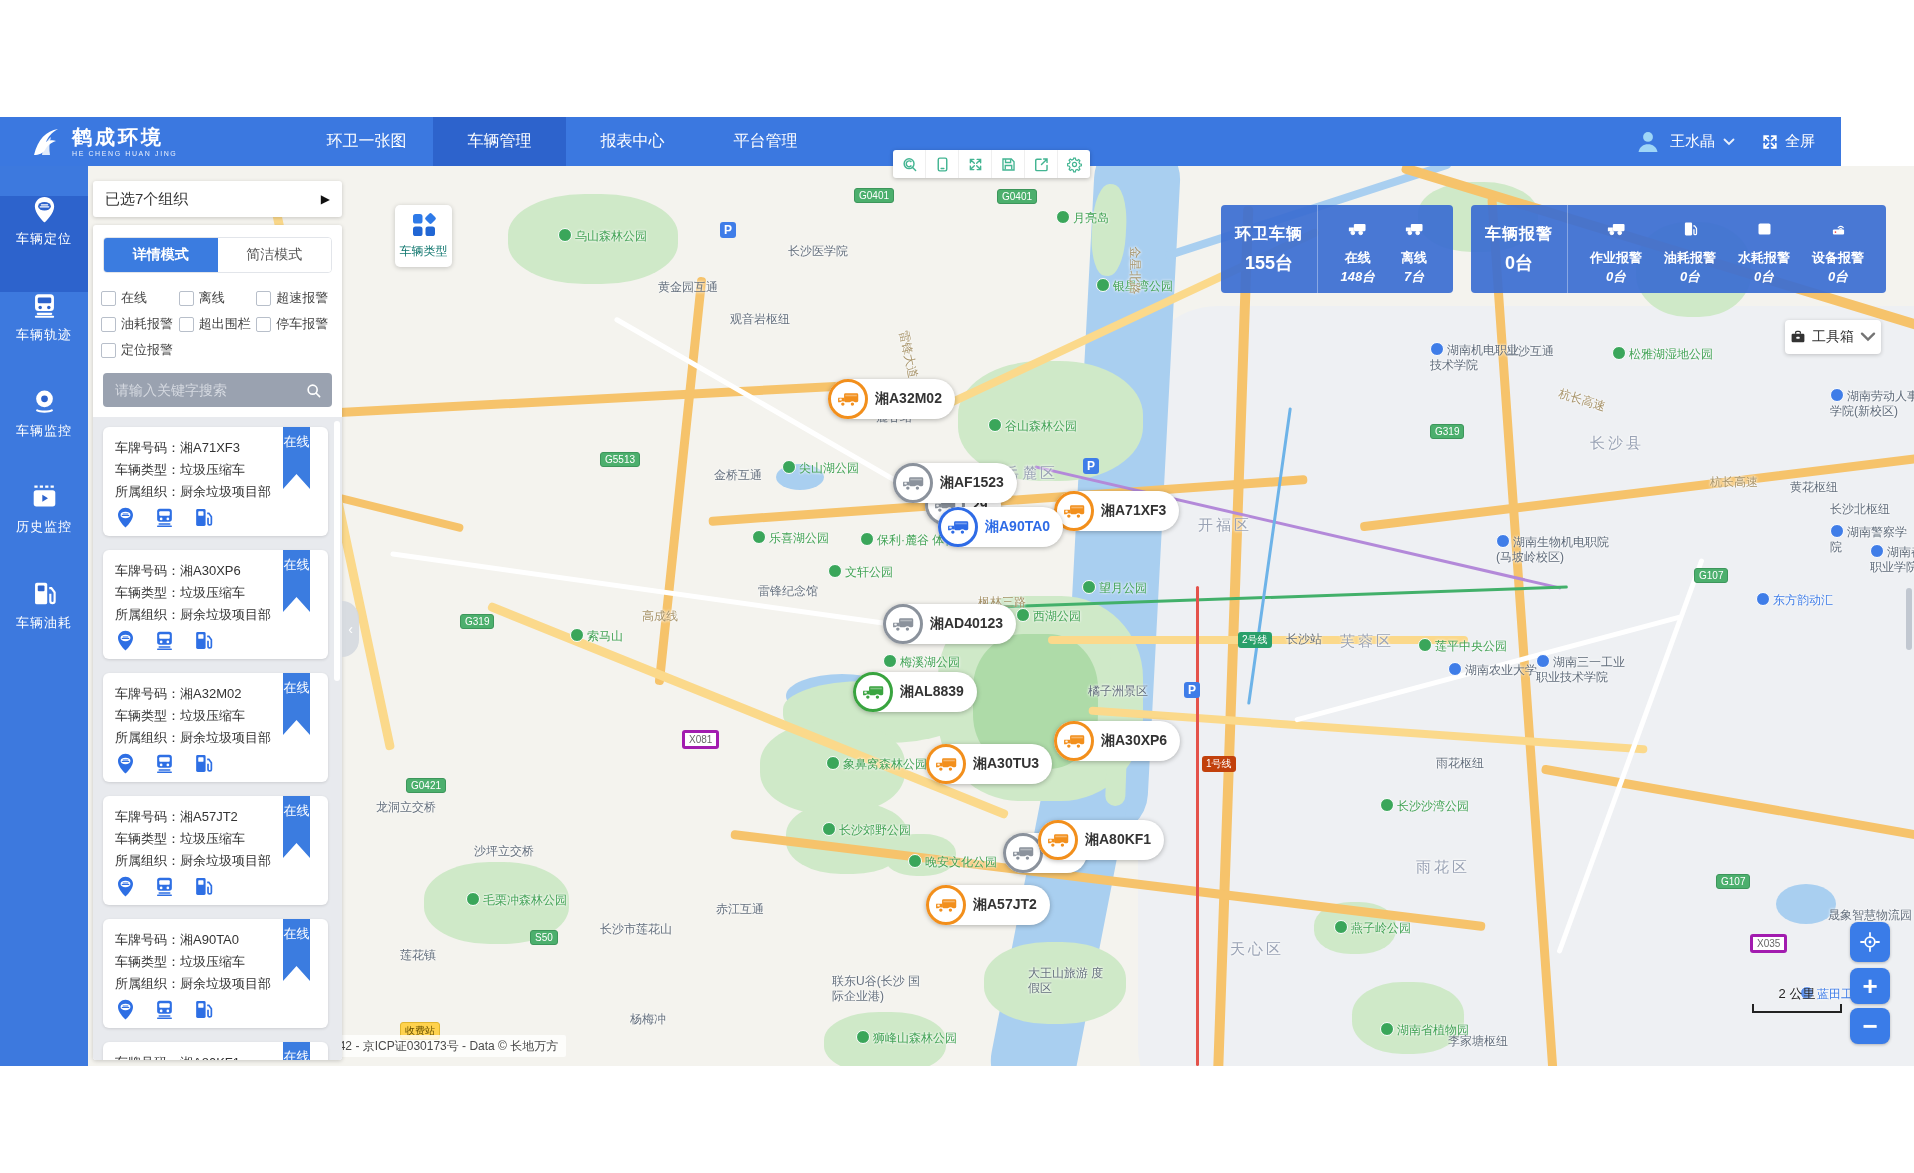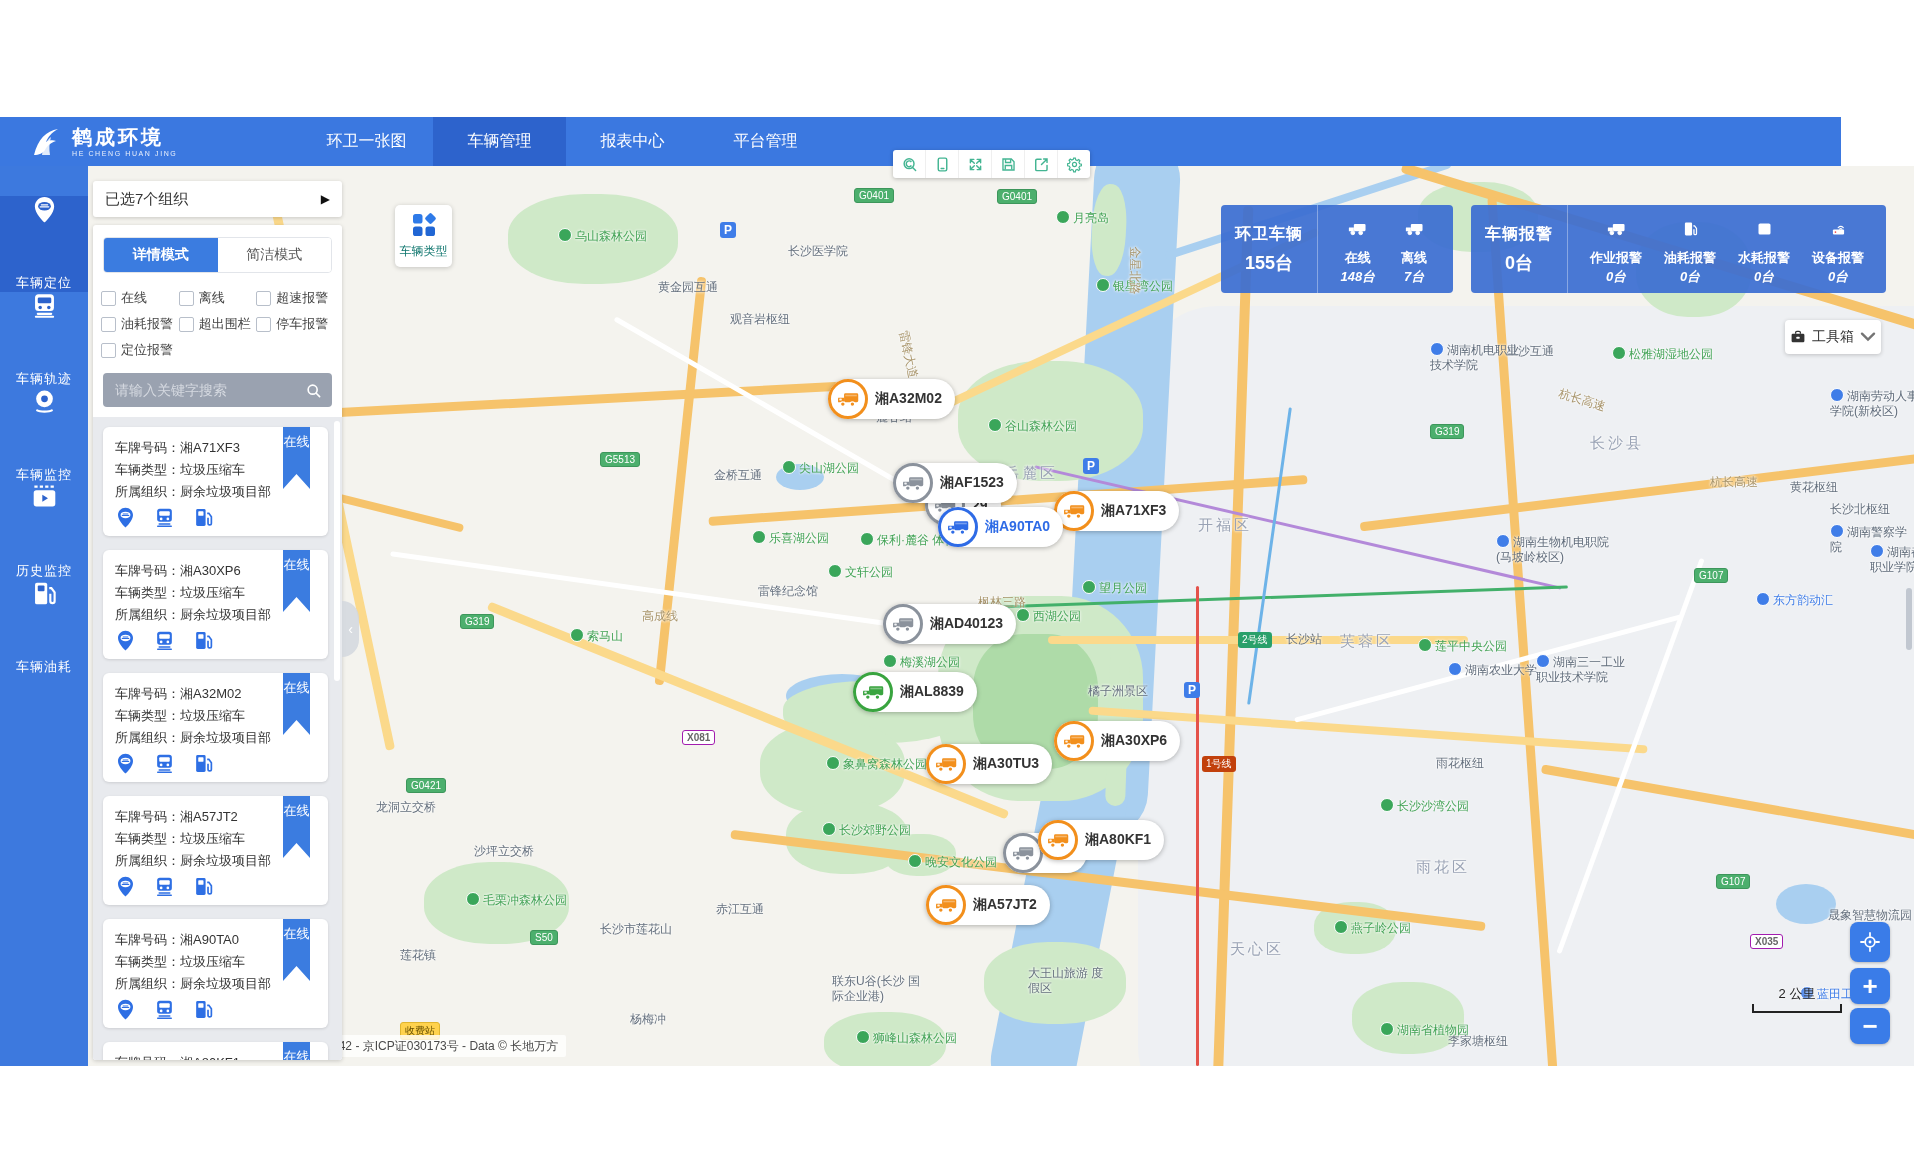--- a/index.html
+++ b/index.html
@@ -20,21 +20,21 @@
   .nav-item.active{background:#2d63cc;}
   .hdr-right{margin-left:auto;display:flex;align-items:center;gap:26px;padding-right:26px;color:#fff;}
   .user{display:flex;align-items:center;gap:8px;font-size:15px;cursor:pointer;}
   .avatar{width:28px;height:28px;color:#9fd6f7;}
   .chev{width:12px;height:8px;opacity:.9;}
   .fullscreen{display:flex;align-items:center;gap:6px;font-size:15px;cursor:pointer;}
   .fs-ic{width:18px;height:18px;}
 
   
   #rail{position:absolute;left:0;top:166px;width:88px;height:900px;background:#3d79de;padding-top:30px;box-sizing:border-box;z-index:44;}
-  .rail-item{height:96px;display:flex;flex-direction:column;align-items:center;justify-content:space-between;color:#fff;cursor:pointer;}
+  .rail-item{height:96px;display:flex;flex-direction:column;align-items:center;justify-content:flex-start;color:#fff;cursor:pointer;}
   .rail-item.active{background:#2d63cc;}
   .rail-ic{width:27px;height:27px;color:#fff;--ct:#2d63cc;}
   .rail-label{font-size:13px;margin-top:7px;letter-spacing:1px;}
 
   
   #map{position:absolute;left:88px;top:166px;width:1826px;height:900px;background:#f4f3ee;overflow:hidden;z-index:1;cursor:grab;}
   .urban{position:absolute;left:1050px;top:140px;width:900px;height:820px;background:#eef0f3;border-radius:80px;}
   .water{position:absolute;background:#a9cff0;}
   .park{position:absolute;background:#cfe9c8;border-radius:45%;}
   .park.d{background:#aedba8;}
@@ -47,21 +47,21 @@
   .map-label.k-park::before,.map-label.k-school::before,.map-label.k-blue-poi::before{content:"";display:inline-block;width:12px;height:12px;border-radius:50%;margin-right:3px;vertical-align:-2px;}
   .map-label.k-park::before{background:#3aa65a;border:1.5px solid #fff;}
   .map-label.k-school{color:#5f6b7a;white-space:normal;line-height:1.25;}
   .map-label.k-school::before,.map-label.k-blue-poi::before{background:#3f7de8;border:1.5px solid #fff;}
   .map-label.k-blue-poi{color:#3f7de8;}
   .map-label.k-district{color:#9aa3b5;font-size:15px;letter-spacing:3px;}
   .map-label.k-road{color:#a8946a;}
   .map-label.k-poi{white-space:normal;line-height:1.25;}
   .map-label.k-shield-g,.map-label.k-shield-w,.map-label.k-shield-y{font-size:10px;padding:1px 4px;border-radius:3px;text-shadow:none;}
   .map-label.k-shield-g{background:#4caf6d;color:#fff;border:1px solid #3d965b;}
-  .map-label.k-shield-w{background:#fff;color:#666;border:1px solid #a21caf;font-weight:bold;}
+  .map-label.k-shield-w{background:#fff;color:#666;border:3px solid #a21caf;}
   .map-label.k-shield-y{background:#ffd24d;color:#6b5200;border:1px solid #e0b52e;}
   .map-label.k-pbadge{background:#3f7de8;color:#fff;font-size:12px;font-weight:bold;width:16px;height:16px;border-radius:3px;text-align:center;line-height:16px;padding:0;text-shadow:none;}
   .map-label.k-line2{background:#29a06a;color:#fff;font-size:10px;padding:1px 4px;border-radius:3px;text-shadow:none;}
   .map-label.k-line1{background:#c2410c;color:#fff;font-size:10px;padding:1px 4px;border-radius:3px;text-shadow:none;}
 
   
   .marker{position:absolute;display:flex;align-items:center;height:40px;background:#fff;border-radius:22px;padding-right:13px;box-shadow:0 1px 5px rgba(0,0,0,.28);z-index:20;cursor:pointer;}
   .m-circle{flex:0 0 40px;width:40px;height:40px;border-radius:50%;background:#fff;box-sizing:border-box;border:3px solid #999;display:flex;align-items:center;justify-content:center;margin-right:7px;}
   .m-circle .ic{width:23px;height:17px;}
   .m-label{font-size:14px;font-weight:bold;color:#333;white-space:nowrap;}
@@ -479,20 +479,44 @@
         <div class="brand-name">鹤成环境</div>
         <div class="brand-sub">HE CHENG HUAN JING</div>
       </span>
     </div>
     <div id="nav">
       <div class="nav-item">环卫一张图</div>
         <div class="nav-item active">车辆管理</div>
         <div class="nav-item">报表中心</div>
         <div class="nav-item">平台管理</div>
     </div>
+    <div class="hdr-right">
+      <div class="user">
+        <span class="avatar ic">
+            <svg viewBox="0 0 20 20" fill="currentColor">
+              <circle cx="10" cy="6.4" r="3.5"></circle>
+              <path d="M3.2 17.2c.8-3.8 3.5-5.6 6.8-5.6s6 1.8 6.8 5.6z"></path>
+            </svg>
+          </span>
+        <span>王水晶</span>
+        <span class="chev ic">
+            <svg viewBox="0 0 12 8" fill="none" stroke="currentColor" stroke-width="1.8" stroke-linecap="round">
+              <path d="M1.5 1.5L6 6l4.5-4.5"></path>
+            </svg>
+          </span>
+      </div>
+      <div class="fullscreen">
+        <span class="fs-ic ic">
+            <svg viewBox="0 0 20 20" stroke="currentColor" stroke-width="1.8" fill="none" stroke-linecap="round">
+              <path d="M11.8 3.5h4.7v4.7M16.2 3.8l-4.6 4.6M8.2 16.5H3.5v-4.7M3.8 16.2l4.6-4.6M3.5 8.2V3.5h4.7M3.8 3.8l4.6 4.6M16.5 11.8v4.7h-4.7M16.2 16.2l-4.6-4.6"></path>
+            </svg>
+          </span>
+        <span>全屏</span>
+      </div>
+    </div>
   </div>
 
   <div id="rail">
     <div class="rail-item active">
         <span class="rail-ic ic">
           <svg viewBox="0 0 24 28">
             <path d="M12 1C6.5 1 2 5.3 2 10.8 2 18 10.5 26 11.4 26.9c.3.3.9.3 1.2 0C13.5 26 22 18 22 10.8 22 5.3 17.5 1 12 1z" fill="currentColor"></path>
             <ellipse cx="12" cy="10.6" rx="6.6" ry="4.4" fill="var(--ct,#fff)"></ellipse>
             <path d="M7.6 11.2h8.8M8.8 9.2h6.4" stroke="currentColor" stroke-width="1.4" stroke-linecap="round"></path>
           </svg>

